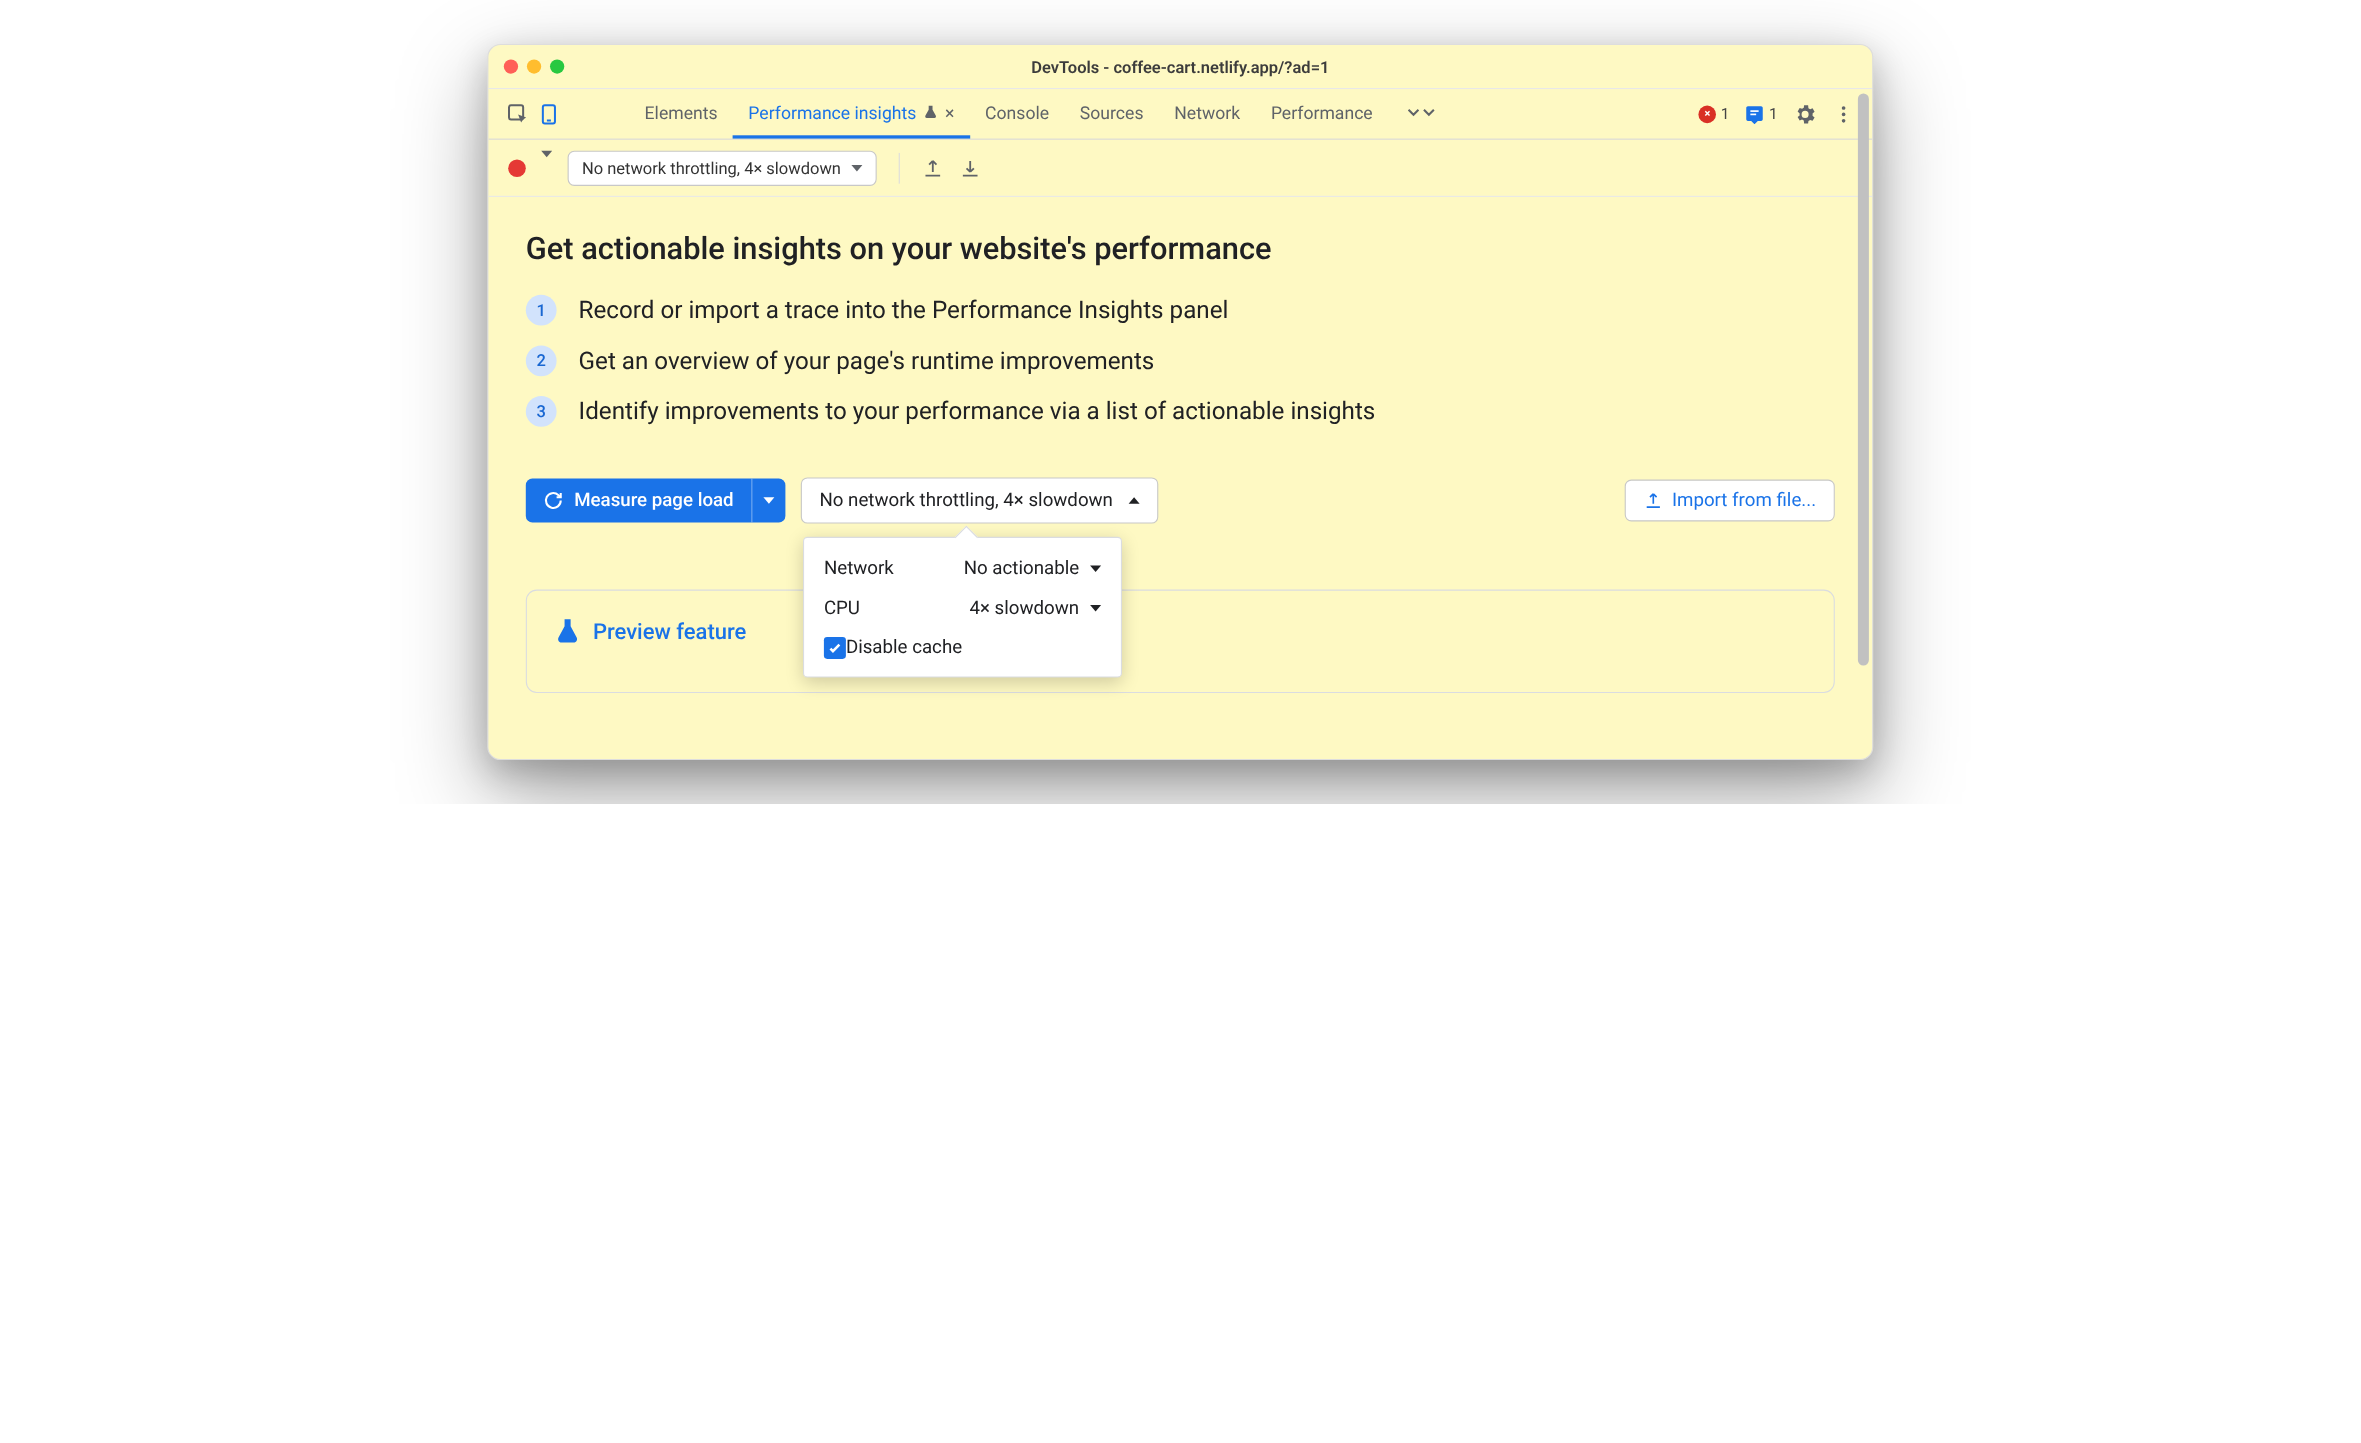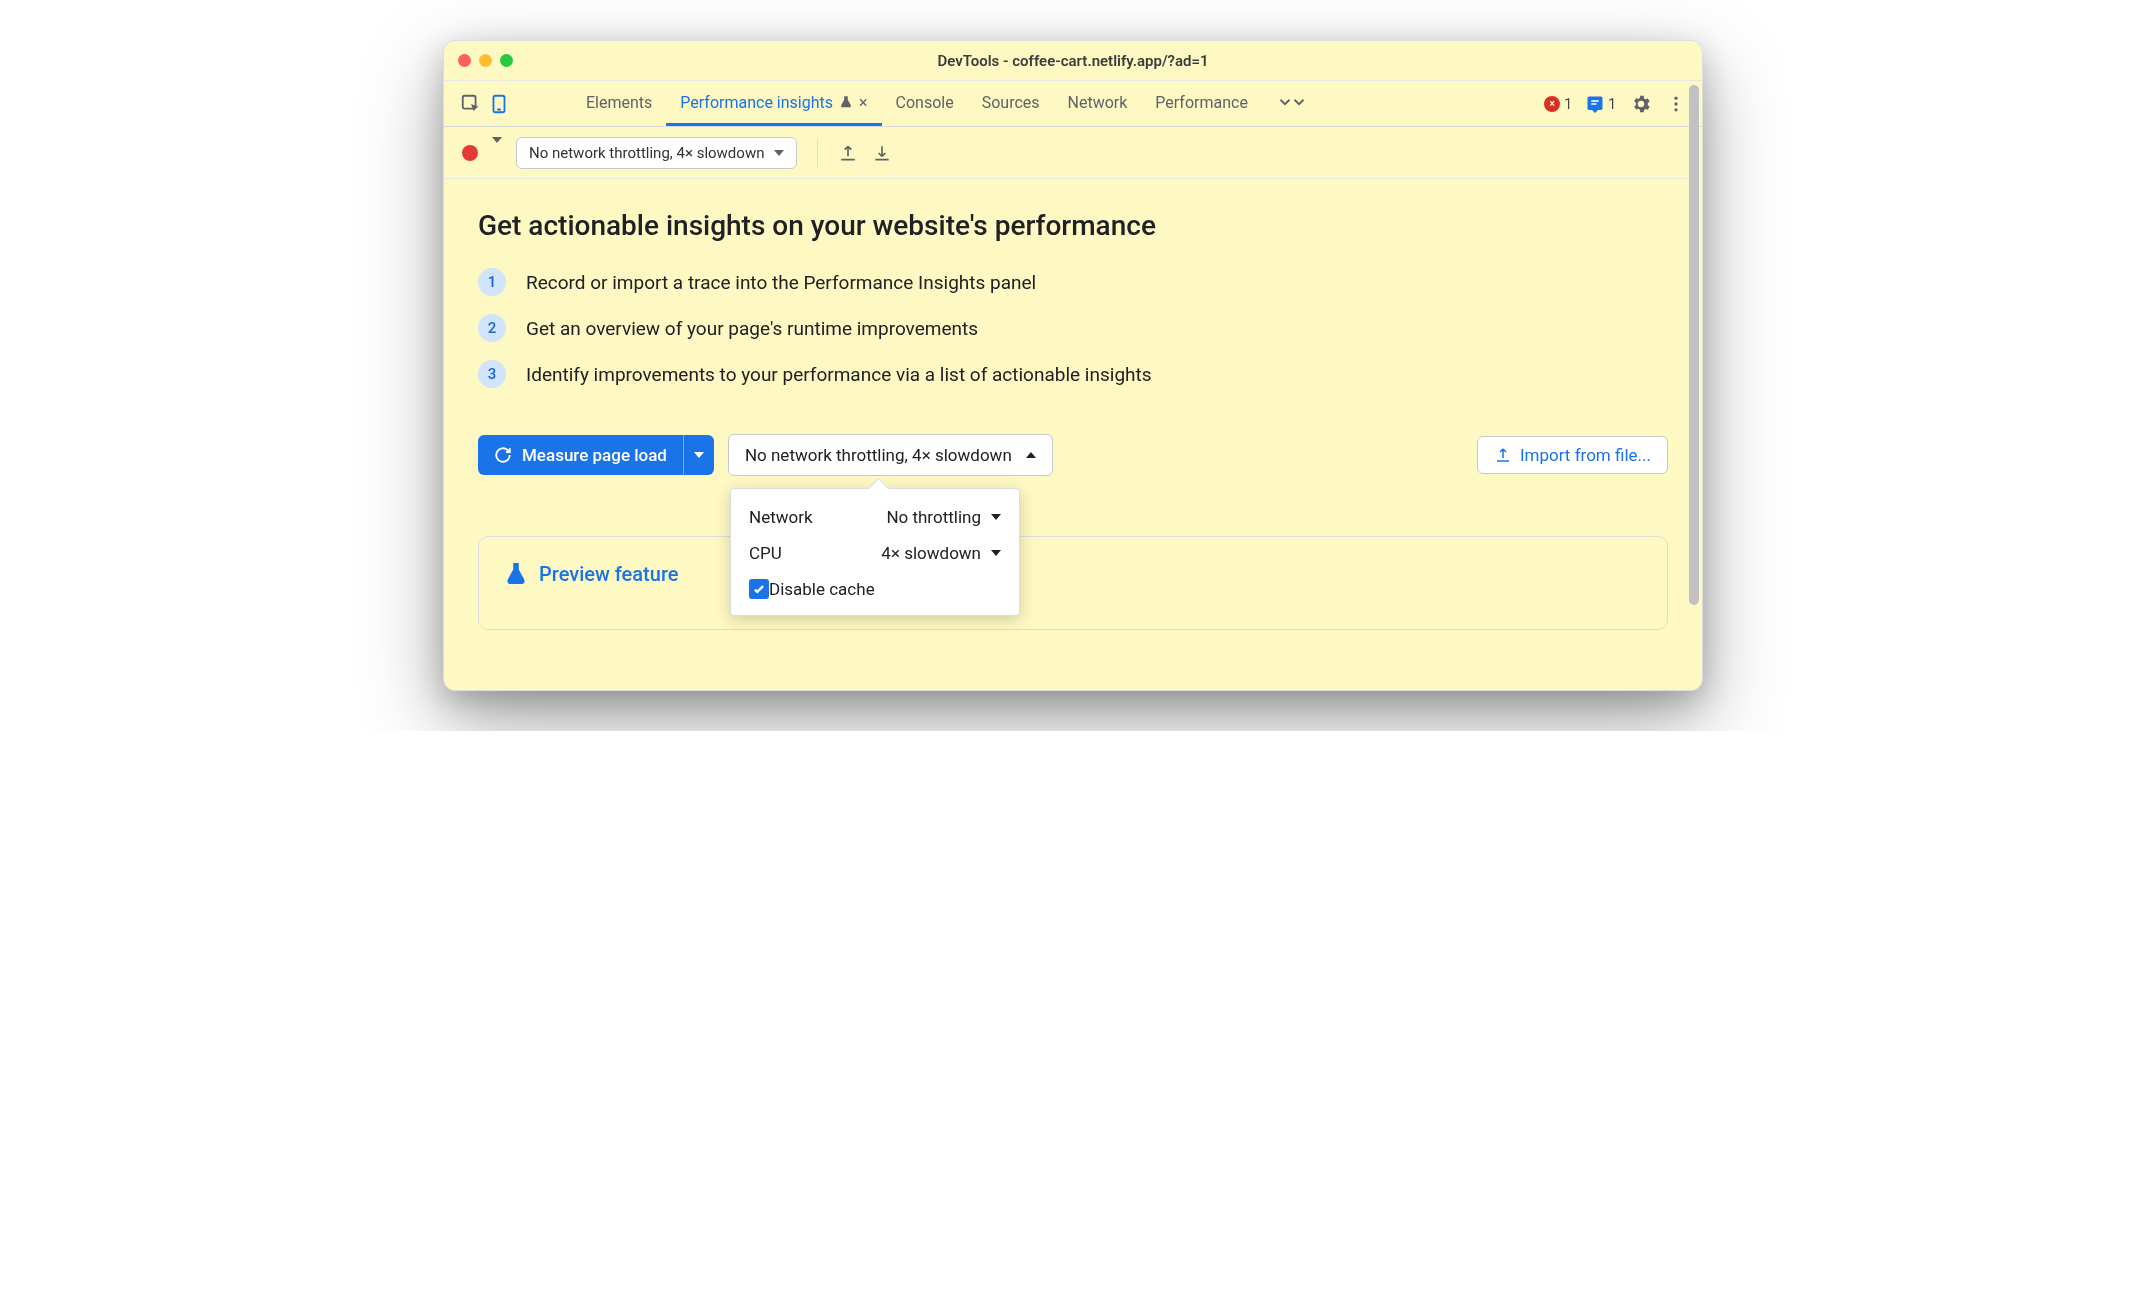--- a/index.html
+++ b/index.html
@@ -76,21 +76,21 @@
 .content { padding: 30px 34px 60px; position: relative; }
 h1 { font-size: 28px; font-weight: 500; color: #202124; margin-bottom: 26px; }
 .steps { display: flex; flex-direction: column; gap: 18px; margin-bottom: 46px; }
 .step { display: flex; align-items: center; gap: 20px; }
 .num {
   width: 28px; height: 28px; border-radius: 50%;
   background: #d2e3fc; color: #1967d2;
   display: flex; align-items: center; justify-content: center;
   font-size: 15px; font-weight: 500;
 }
-.step-text { font-size: 19px; color: #202124; }
+.step-text { font-size: 22px; color: #202124; }
 .action-row { display: flex; align-items: center; gap: 14px; margin-bottom: 60px; position: relative; }
 .btn-primary {
   display: flex; align-items: stretch;
   background: #1a73e8; color: #fff; border-radius: 6px;
   overflow: hidden; font-size: 17px; font-weight: 500;
 }
 .btn-primary .main { display: flex; align-items: center; gap: 10px; padding: 10px 16px; }
 .btn-primary .caret { display:flex; align-items:center; padding: 0 10px; border-left: 1px solid rgba(255,255,255,0.4); }
 .btn-outline {
   display: flex; align-items: center; gap: 8px;
@@ -291,21 +291,21 @@
         <svg width="18" height="18" viewBox="0 0 24 24" fill="none" stroke="#1a73e8" stroke-width="2">
             <path d="M12 16V4m0 0l-4 4m4-4l4 4M4 20h16"></path>
           </svg>
         <span>Import from file...</span>
       </div>
 
       <div class="popover">
         <div class="pop-row">
           <span class="label">Network</span>
           <span class="val">
-            <span>No throttling</span>
+            <span>No actionable</span>
             <span class="chev down" style="color:#202124"></span>
           </span>
         </div>
         <div class="pop-row">
           <span class="label">CPU</span>
           <span class="val">
             <span>4× slowdown</span>
             <span class="chev down" style="color:#202124"></span>
           </span>
         </div>

